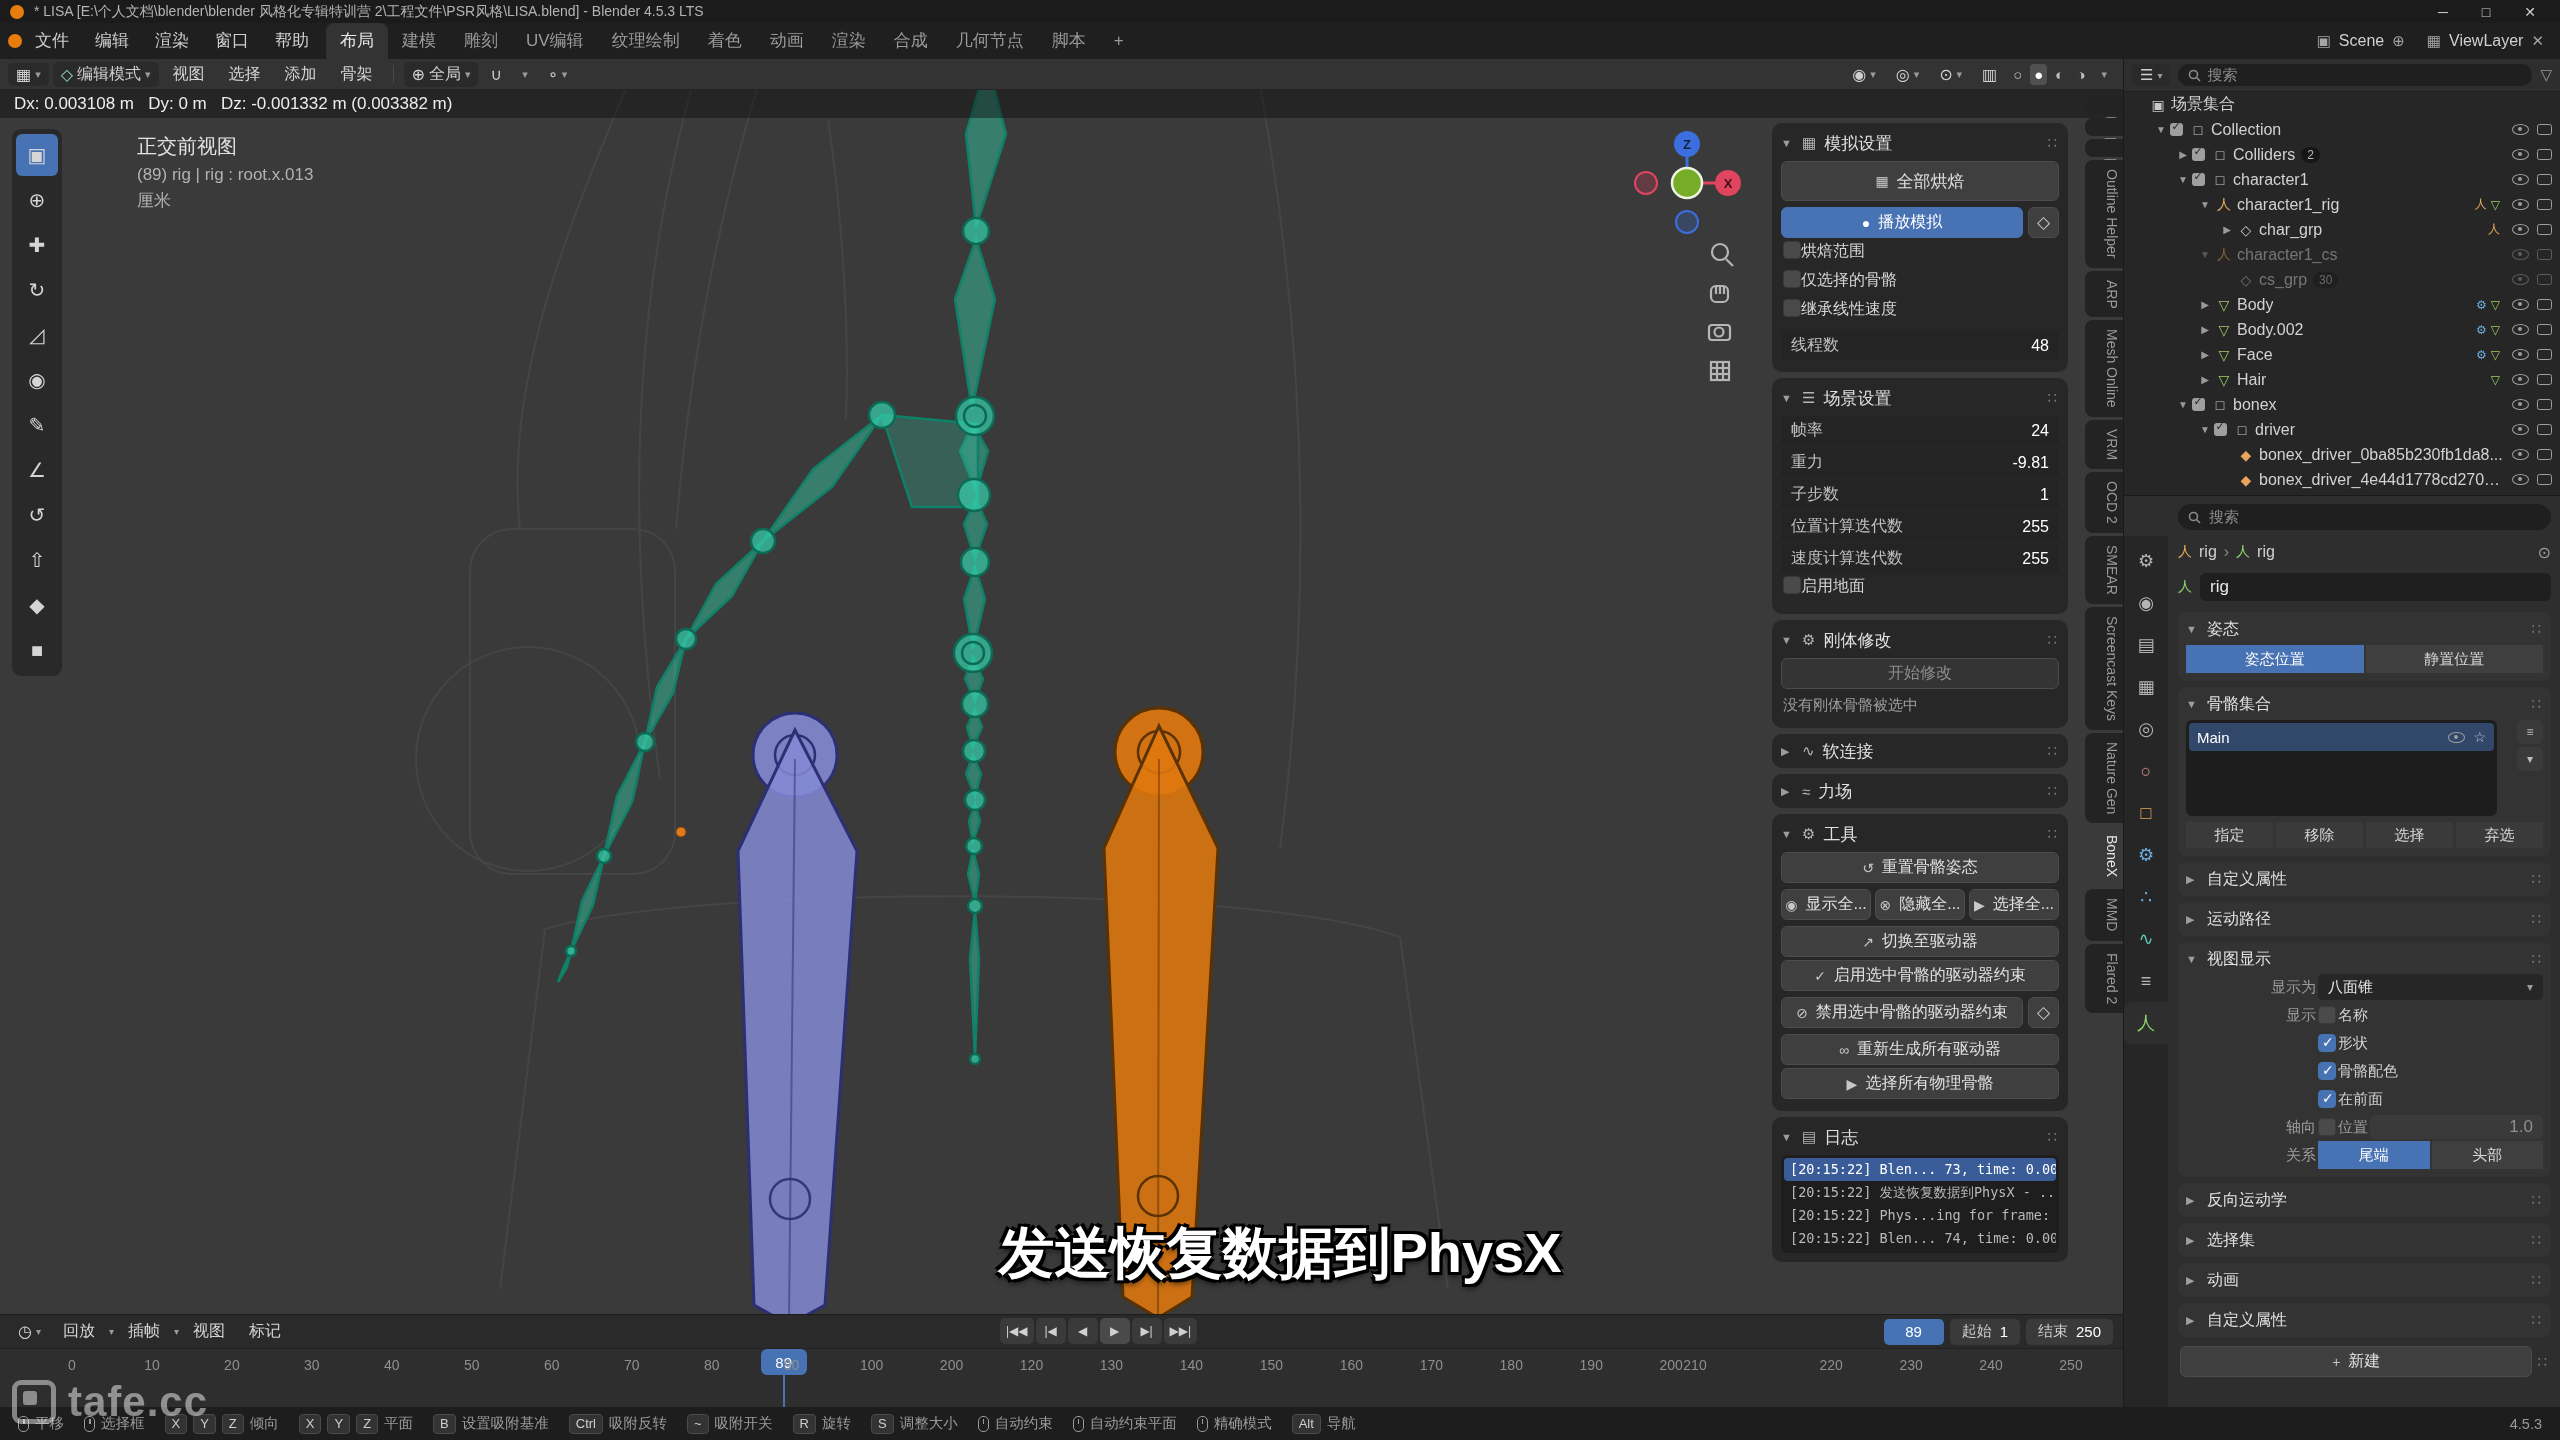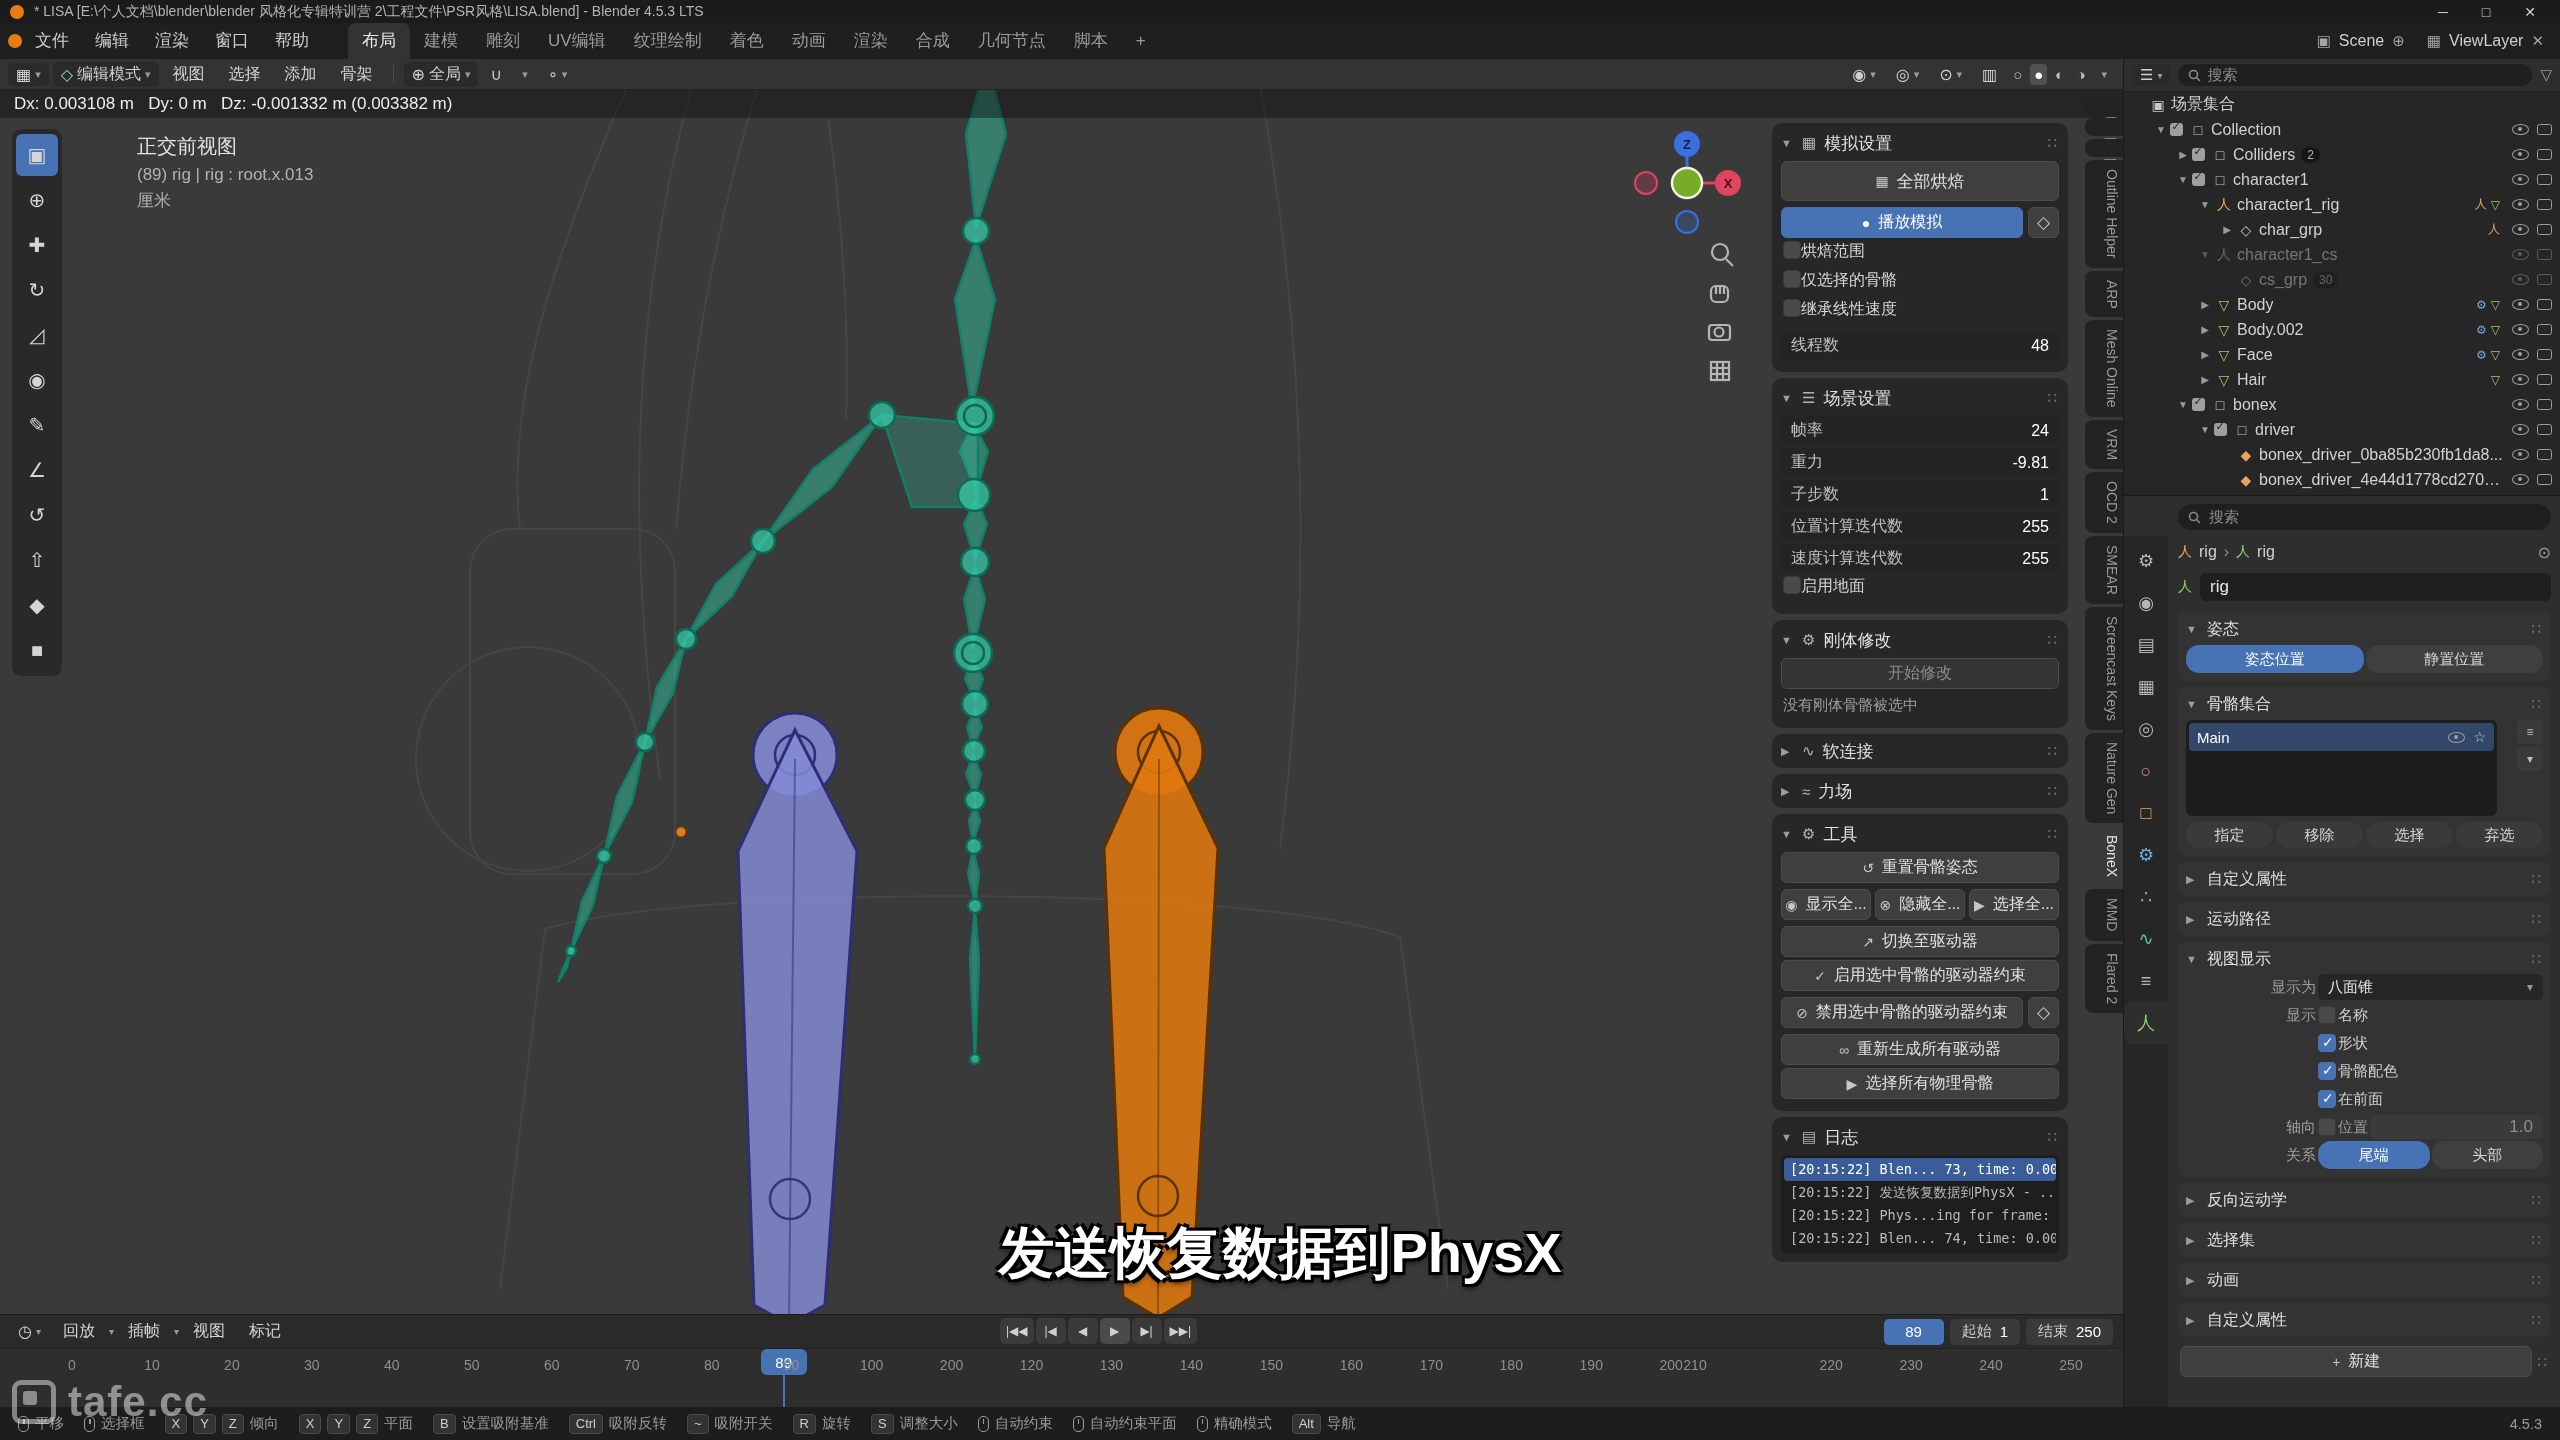--- a/index.html
+++ b/index.html
@@ -8,21 +8,21 @@
        font-family:"Liberation Sans","DejaVu Sans",sans-serif;color:#d0d0d0;font-size:17px;}
   
   #titlebar{position:absolute;left:0;top:0;width:2560px;height:23px;background:#1b1b1b;display:flex;align-items:center;gap:10px;padding:0 10px;}
   .blogo{width:14px;height:14px;border-radius:50%;background:var(--accent_orange,#e87d0d);display:inline-block}
   #titlebar .ttext{font-size:14px;color:#b4b4b4;white-space:nowrap}
   .winctl{margin-left:auto;display:flex;gap:34px;padding-right:14px;color:#cfcfcf;font-size:14px}
   
   #topbar{position:absolute;left:0;top:23px;width:2560px;height:36px;background:#1f1f1f;display:flex;align-items:center;}
   #topbar .menus{display:flex;align-items:center}
   .tmenu{padding:0 13px;line-height:36px;font-size:17px;color:#cfcfcf}
-  #wtabs{display:flex;align-items:flex-end;height:36px;margin-left:26px}
+  #wtabs{display:flex;align-items:flex-end;height:36px;margin-left:4px}
   .wtab{padding:6px 14px;font-size:17px;color:#9b9b9b;border-radius:8px 8px 0 0;line-height:24px;white-space:nowrap}
   .wtab.active{background:#333333;color:#e8e8e8}
   #scenewrap{margin-left:auto;display:flex;align-items:center;gap:8px;padding-right:16px;font-size:16px;color:#cfcfcf}
   .mini-ico{color:#a5a5a5;font-size:15px}
   
   #viewport{position:absolute;left:0;top:59px;width:2123px;height:1255px;background:#3a3a3a;overflow:hidden}
   #vpsvg{position:absolute;left:0;top:0}
   #vphead{position:absolute;left:0;top:0;width:2123px;height:31px;background:#333333;border-bottom:1px solid #242424;display:flex;align-items:center;gap:4px;padding:0 8px;font-size:16px;z-index:6}
   .hbtn{display:flex;align-items:center;gap:4px;padding:2px 8px;border-radius:5px;color:#cfcfcf;white-space:nowrap}
   .hbtn.dd{background:#2a2a2a}
@@ -98,21 +98,21 @@
   .p-crumb .sep{color:#8a8a8a}
   .p-crumb .pin{margin-left:auto;color:#9a9a9a}
   .ci{font-size:14px}
   .ci.o{color:#e8a55b}.ci.g{color:#8ecf6a}
   .p-name{display:flex;align-items:center;gap:8px;height:34px;margin:4px 0 8px}
   .p-field{flex:1;height:28px;background:#1f1f1f;border-radius:6px;display:flex;align-items:center;padding:0 10px;color:#e8e8e8}
   .ppanel{background:#333333;border-radius:8px;padding:3px 8px 8px;margin-bottom:6px}
   .ppanel.collapsed{padding:3px 8px}
   .pph{display:flex;align-items:center;height:28px;gap:8px;font-size:16px;color:#e0e0e0}
   .seg2{display:flex;gap:2px;margin-top:2px}
-  .segbtn{flex:1;height:28px;background:#3f3f3f;border-radius:13px;display:flex;align-items:center;justify-content:center;font-size:15px;color:#d8d8d8}
+  .segbtn{flex:1;height:28px;background:#3f3f3f;border-radius:0;display:flex;align-items:center;justify-content:center;font-size:15px;color:#d8d8d8}
   .segbtn.active{background:var(--accent_blue);color:#fff}
   .listwrap{display:flex;gap:20px;margin-top:2px}
   .blist{flex:1;background:#1d1d1d;border-radius:6px;height:96px;padding:3px}
   .blrow{height:28px;display:flex;align-items:center;padding:0 8px;border-radius:4px;background:#31486b;color:#fff;font-size:15px}
   .blrow .star{margin-left:8px;color:#c9c9c9;font-size:14px}
   .sidecol{width:26px;display:flex;flex-direction:column;gap:3px}
   .scbtn{height:24px;background:#3a3a3a;border-radius:5px;display:flex;align-items:center;justify-content:center;font-size:12px;color:#bdbdbd}
   .btn4{display:grid;grid-template-columns:1fr 1fr 1fr 1fr;gap:3px;margin-top:6px}
   .btn4 .segbtn{height:26px;background:#3a3a3a}
   .prow{display:flex;align-items:center;min-height:28px;gap:2px;font-size:15px}

